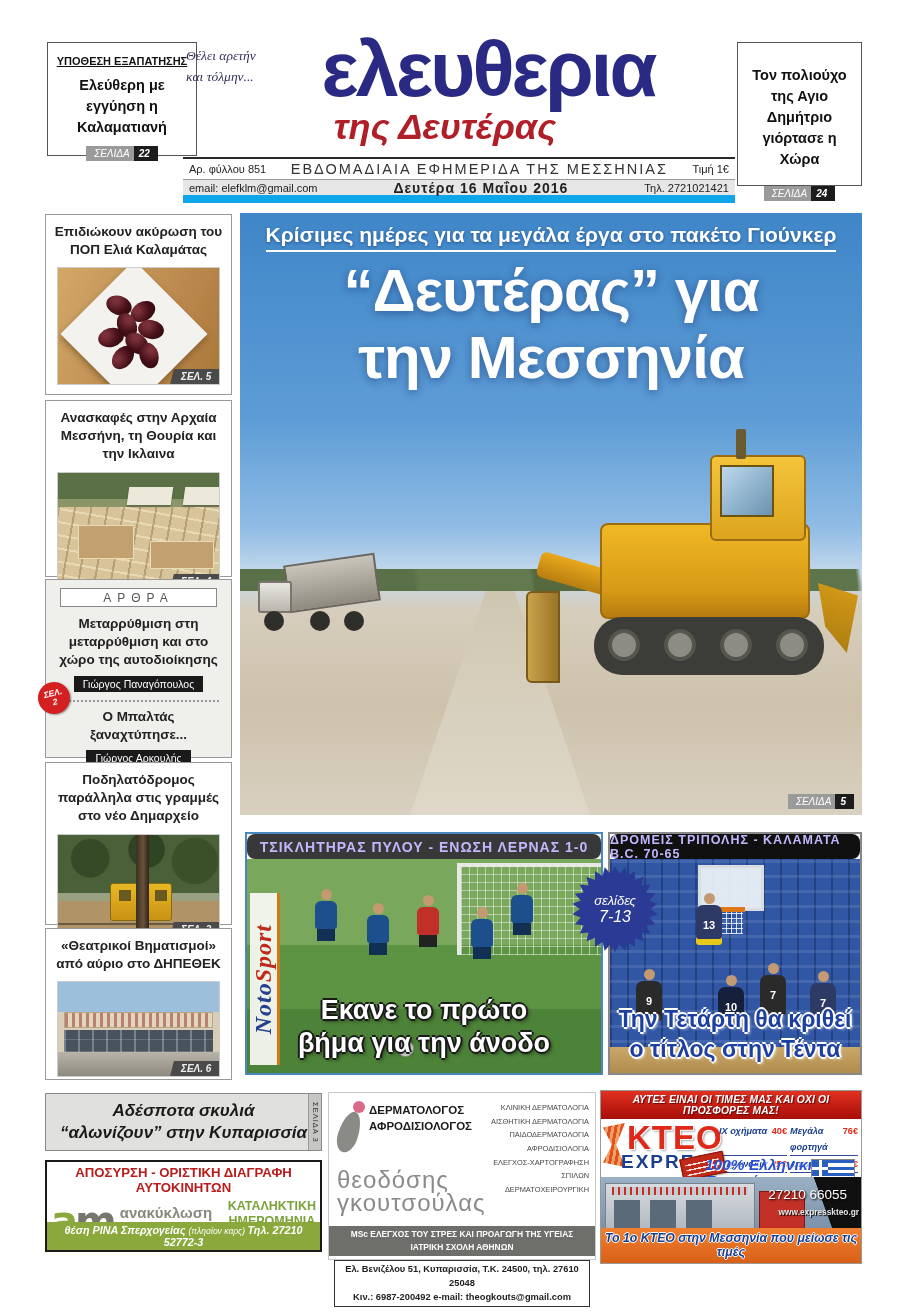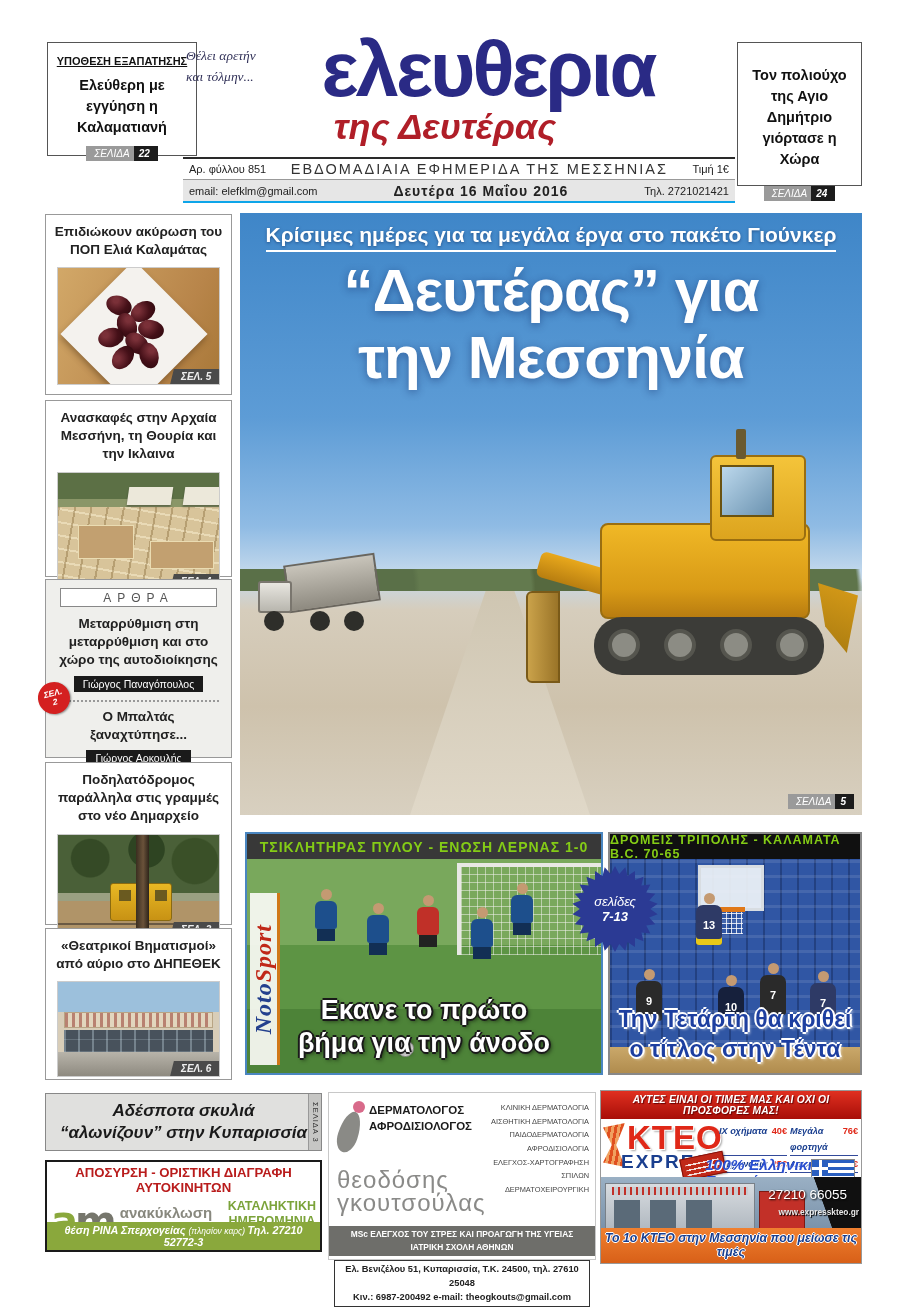--- a/index.html
+++ b/index.html
@@ -18,21 +18,21 @@
   .page-badge .pb2 { background:#1c1c1c; padding:2px 8px 2px 5px; font-weight:bold; }
 
   
   .slogan { position:absolute; left:186px; top:46px; width:90px; font-family:"Liberation Serif", serif; font-style:italic; font-size:13.5px; color:#33335a; line-height:1.55; }
   .logo-main { position:absolute; left:258px; top:30px; width:460px; text-align:center; font-size:78px; font-weight:bold; color:#2a2a85; letter-spacing:-3px; line-height:1.0; }
   .logo-sub { position:absolute; left:280px; top:106px; width:330px; text-align:center; font-size:36px; font-weight:bold; font-style:italic; color:#b01e28; }
 
   .info-rows { position:absolute; left:183px; top:157px; width:552px; }
   .info-row { display:flex; align-items:center; justify-content:space-between; height:23px; padding:0 6px; }
   .info-row.r1 { border-top:2px solid #2a2a2a; border-bottom:1px solid #999; }
-  .info-row.r2 { background:#e6e6e6; border-bottom:2px solid #0ea5e9; }
+  .info-row.r2 { background:#e6e6e6; border-bottom:8px solid #0ea5e9; }
   .info-issue,.info-price,.info-email,.info-phone { font-size:11px; color:#222; }
   .info-tagline { font-size:14.5px; color:#333; letter-spacing:2px; }
   .info-date { font-size:14px; font-weight:bold; color:#222; letter-spacing:1px; }
 
   
   .side-item { position:absolute; left:45px; width:187px; border:1px solid #999; background:#fff; text-align:center; }
   .side-title { font-size:13.5px; font-weight:bold; color:#222; line-height:1.35; padding:8px 6px 6px; }
   .side-photo { position:relative; margin:2px 11px 11px; height:118px; overflow:hidden; border:1px solid #ccc; }
   .photo-badge { position:absolute; right:-4px; bottom:0; background:#4a4a4a; color:#eee; font-size:10px; font-style:italic; font-weight:bold; padding:2px 12px 2px 9px; transform:skewX(-14deg); }
   .photo-badge span { display:inline-block; transform:skewX(14deg); }
@@ -110,21 +110,21 @@
 
   .truck { position:absolute; left:18px; top:340px; width:130px; height:80px; }
   .truck .bed { position:absolute; left:28px; top:6px; width:92px; height:48px; background:linear-gradient(180deg,#c8c4ba,#8e8a80); transform:rotate(-8deg); border:2px solid #6a665e; }
   .truck .cabin { position:absolute; left:0; top:28px; width:34px; height:32px; background:linear-gradient(180deg,#e8e6e0,#b8b6ae); border:2px solid #7a766e; border-radius:3px; }
   .truck .wheel { position:absolute; bottom:2px; width:20px; height:20px; border-radius:50%; background:#2e2e2a; }
   .truck .wheel.w1 { left:6px; } .truck .wheel.w2 { left:52px; } .truck .wheel.w3 { left:86px; }
   .lead-badge { position:absolute; right:8px; bottom:8px; }
 
   
   .sport-panel { position:absolute; top:832px; height:243px; border:2px solid #4a86c0; background:#fff; }
-  .sport-header { height:25px; background:#383838; color:#84cc16; font-size:14px; font-weight:bold; letter-spacing:1px; display:flex; align-items:center; justify-content:center; }
+  .sport-header { height:25px; background:#383838; color:#c4b5fd; font-size:14px; font-weight:bold; letter-spacing:1px; display:flex; align-items:center; justify-content:center;border-radius:8px; }
   .fb { left:245px; width:358px; }
   .fb-photo { position:relative; height:214px; background:linear-gradient(180deg,#79a85c 0 40%,#5d9444 40% 70%,#4d8338 70%); overflow:hidden; }
   .goal { position:absolute; right:-6px; top:4px; width:150px; height:92px; border-left:4px solid #e8e8e4; border-top:4px solid #e8e8e4;
       background-image:repeating-linear-gradient(90deg, rgba(240,240,235,.55) 0 1px, transparent 1px 8px),repeating-linear-gradient(0deg, rgba(240,240,235,.55) 0 1px, transparent 1px 8px); }
   .noto { position:absolute; left:3px; top:34px; width:30px; height:172px; background:rgba(250,250,245,.92); border-right:3px solid #d07818; display:flex; align-items:center; justify-content:center; }
   .noto span { writing-mode:vertical-rl; transform:rotate(180deg); font-family:"Liberation Serif", serif; font-weight:bold; font-style:italic; font-size:24px; letter-spacing:1px; }
   .noto .n1 { color:#24408e; } .noto .n2 { color:#c02818; }
   .fb-player { position:absolute; width:26px; }
   .fb-player .head { width:11px; height:11px; border-radius:50%; background:#c49a72; margin:0 auto 1px; }
   .fb-player .torso { width:22px; height:28px; border-radius:6px 6px 3px 3px; margin:0 auto; background:#1d4f8c; }
@@ -147,21 +147,21 @@
   .bb-player { position:absolute; width:30px; text-align:center; }
   .bb-player .torso { width:26px; height:40px; margin:0 auto; border-radius:7px 7px 3px 3px; background:#16203c; color:#fff; font-size:11px; font-weight:bold; padding-top:14px; }
   .bb-player .head { width:11px; height:11px; border-radius:50%; background:#c49a72; margin:0 auto 1px; }
   .bb-player.alt .torso { background:#2a2a2a; }
   .bb-player.gold .torso { background:#2e3a66; box-shadow:inset 0 -6px 0 #e8c818; }
   .bb-caption { position:absolute; left:0; right:0; bottom:8px; text-align:center; color:#1d3fa0; font-size:23px; font-weight:bold; line-height:1.3;
       text-shadow:-2px 0 0 #fff, 2px 0 0 #fff, 0 -2px 0 #fff, 0 2px 0 #fff, 2px 2px 3px rgba(255,255,255,.8); }
 
   .starburst { position:absolute; left:572px; top:866px; width:86px; height:86px; background:#2b3a94; display:flex; flex-direction:column; align-items:center; justify-content:center; color:#fff; font-style:italic; z-index:6; }
   .starburst .s1 { font-size:13px; font-weight:normal; }
-  .starburst .s2 { font-size:13px; font-weight:bold; }
+  .starburst .s2 { font-size:16px; font-weight:normal; }
 
   
   .dogs { position:absolute; left:45px; top:1093px; width:277px; height:58px; background:#e0e0de; border:1px solid #888; display:flex; flex-direction:column; align-items:center; justify-content:center; }
   .dogs-title { font-size:17px; font-weight:bold; font-style:italic; color:#1a1a1a; line-height:1.3; text-align:center; }
   .dogs-page { position:absolute; right:0px; top:0; bottom:0; width:13px; background:#c6c6c4; border-left:1px solid #999; display:flex; align-items:center; justify-content:center; }
   .dogs-page span { writing-mode:vertical-rl; font-size:7.5px; color:#333; letter-spacing:1px; }
 
   .recycle { position:absolute; left:45px; top:1160px; width:277px; height:92px; border:2px solid #1a1a1a; background:#fff; }
   .recycle-title { text-align:center; color:#b91c1c; font-weight:bold; font-size:13.2px; padding:3px 0 2px; }
   .recycle-mid { display:flex; align-items:center; padding:0 4px; height:48px; }

